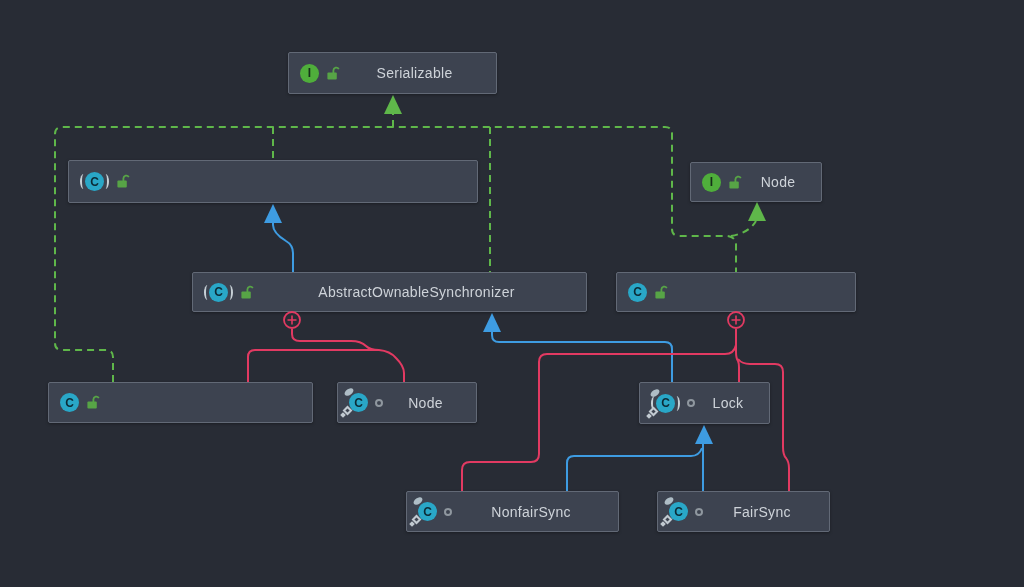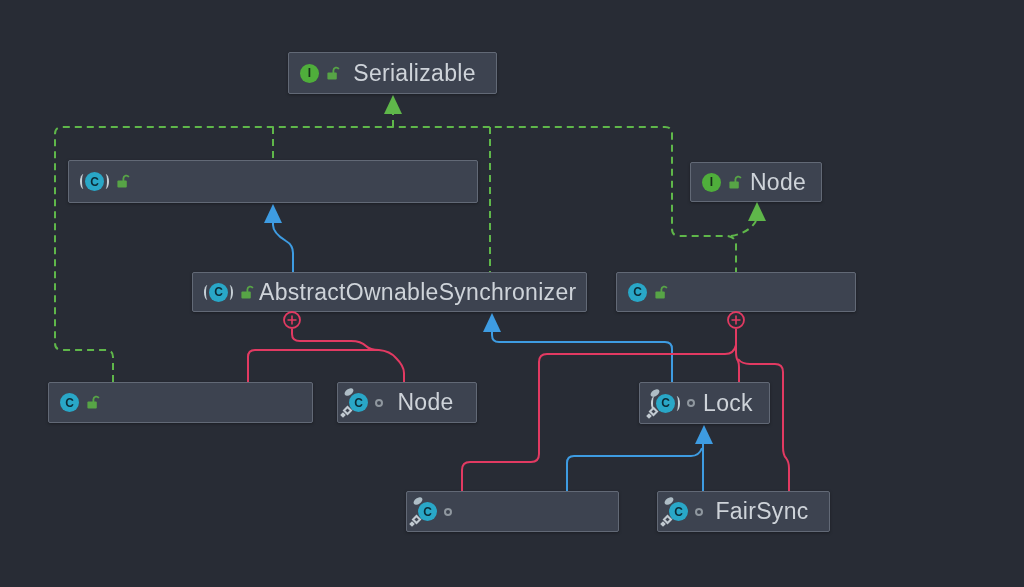--- a/index.html
+++ b/index.html
@@ -7,21 +7,21 @@
     position:relative; width:1024px; height:587px; overflow:hidden;
     background:#282c35; font-family:"Liberation Sans", sans-serif;
   }
   .node {
     position:absolute; display:flex; align-items:center; box-sizing:border-box;
     background:#3d4350; border:1.5px solid #626976; border-radius:2px;
     box-shadow:0 1px 3px rgba(0,0,0,.35);
   }
   .icons { display:flex; align-items:center; gap:7px; margin-left:11px; position:relative; flex:0 0 auto; }
   .lbl {
-    flex:1; text-align:center; color:#ced3d9; font-size:23px; letter-spacing:.3px;
+    flex:1; text-align:center; color:#ced3d9; font-size:14px; letter-spacing:.3px;
     white-space:nowrap; padding:0 12px 0 4px;
   }
   .badge {
     position:relative; width:19px; height:19px; border-radius:50%;
     display:flex; align-items:center; justify-content:center;
     font-weight:bold; font-size:12px; flex:0 0 auto;
   }
   .badge.iface { background:#4fae3b; color:#16301a; }
   .badge.cls   { background:#29a7c7; color:#0c2b36; }
   .abs-wrap { position:relative; display:flex; align-items:center; }
@@ -157,20 +157,21 @@
   </div>
 
   <div class="node" style="left:406px;top:491px;width:213px;height:41px">
     <span class="icons">
       <span class="badge cls">C</span>
       <span class="st-ellipse"></span>
       <span class="st-d1"></span>
       <span class="st-d2"></span>
       <span class="pkg"></span>
     </span>
+    <span class="lbl">NonfairSync</span>
   </div>
 
   <div class="node" style="left:657px;top:491px;width:173px;height:41px">
     <span class="icons">
       <span class="badge cls">C</span>
       <span class="st-ellipse"></span>
       <span class="st-d1"></span>
       <span class="st-d2"></span>
       <span class="pkg"></span>
     </span>

